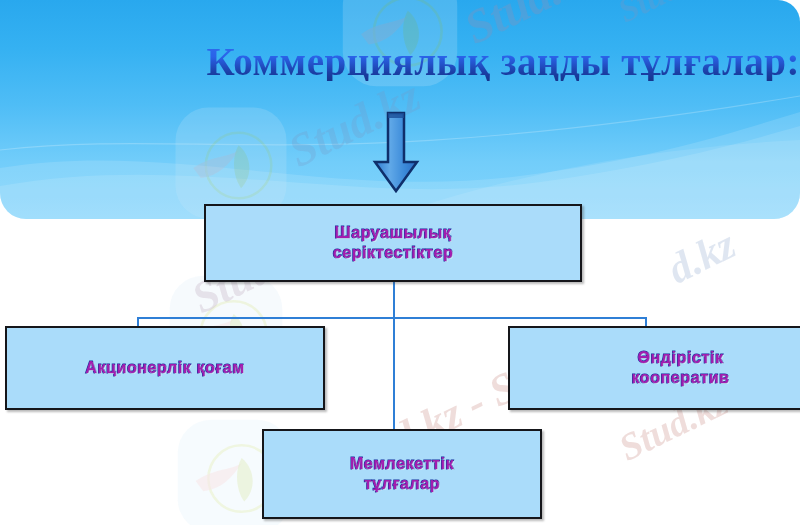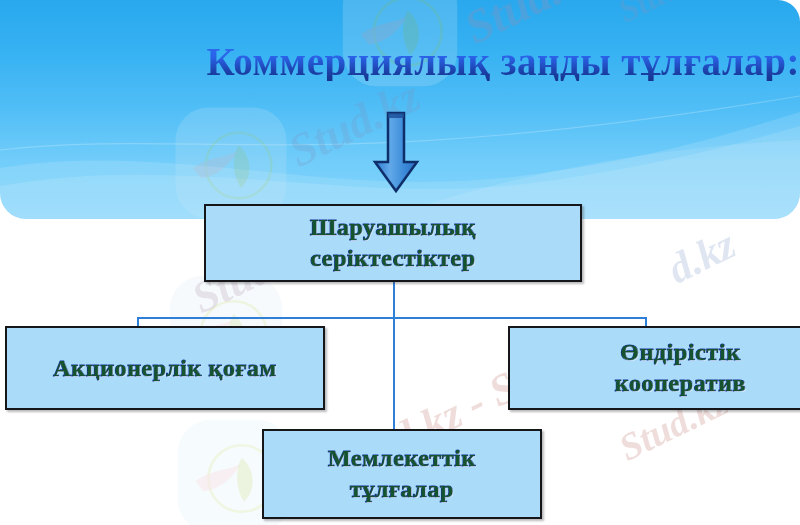--- a/index.html
+++ b/index.html
@@ -85,26 +85,26 @@
     box-sizing: border-box;
     background: #aadcfa;
     border: 2px solid #15161a;
     box-shadow: 2px 2px 2px rgba(60,60,60,0.35);
     display: flex;
     align-items: center;
     justify-content: center;
     text-align: center;
   }
   .box-text {
-    font-family: Liberation Serif, serif;
+    font-family: Liberation Sans, sans-serif;
     font-weight: bold;
-    font-size: 24px;
+    font-size: 16px;
     line-height: 1.28;
     letter-spacing: 0.6px;
-    color: #14532d;
+    color: #a21caf;
     -webkit-text-stroke: 1.2px #16309a;
     paint-order: stroke fill;
     text-shadow: 1px 1px 0 rgba(255,255,255,0.55);
     white-space: pre-line;
   }
 
   #box-top    { left: 204px; top: 204px; width: 378px; height: 78px; }
   #box-left   { left: 5px;   top: 326px; width: 320px; height: 84px; }
   #box-right  { left: 508px; top: 326px; width: 345px; height: 84px; }
   #box-bottom { left: 262px; top: 429px; width: 280px; height: 90px; }

